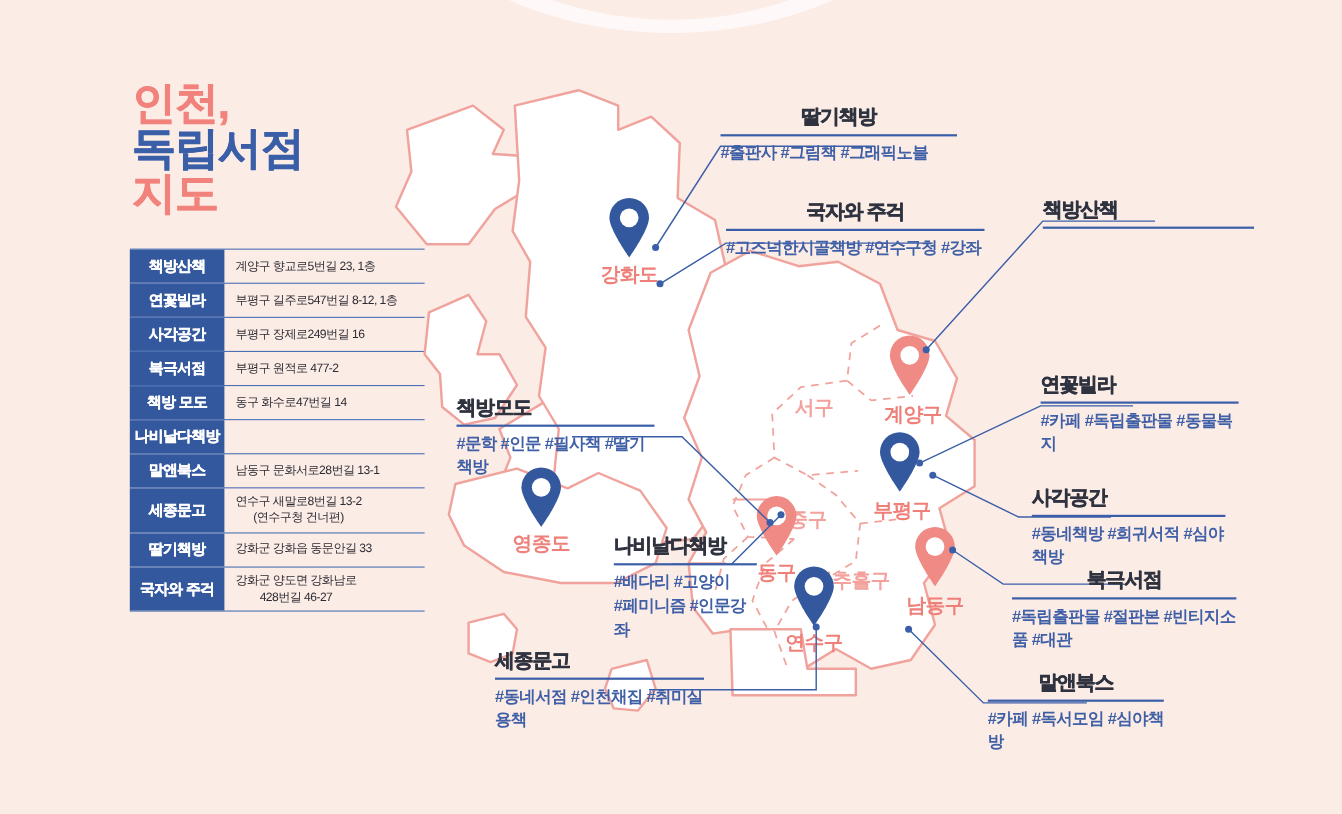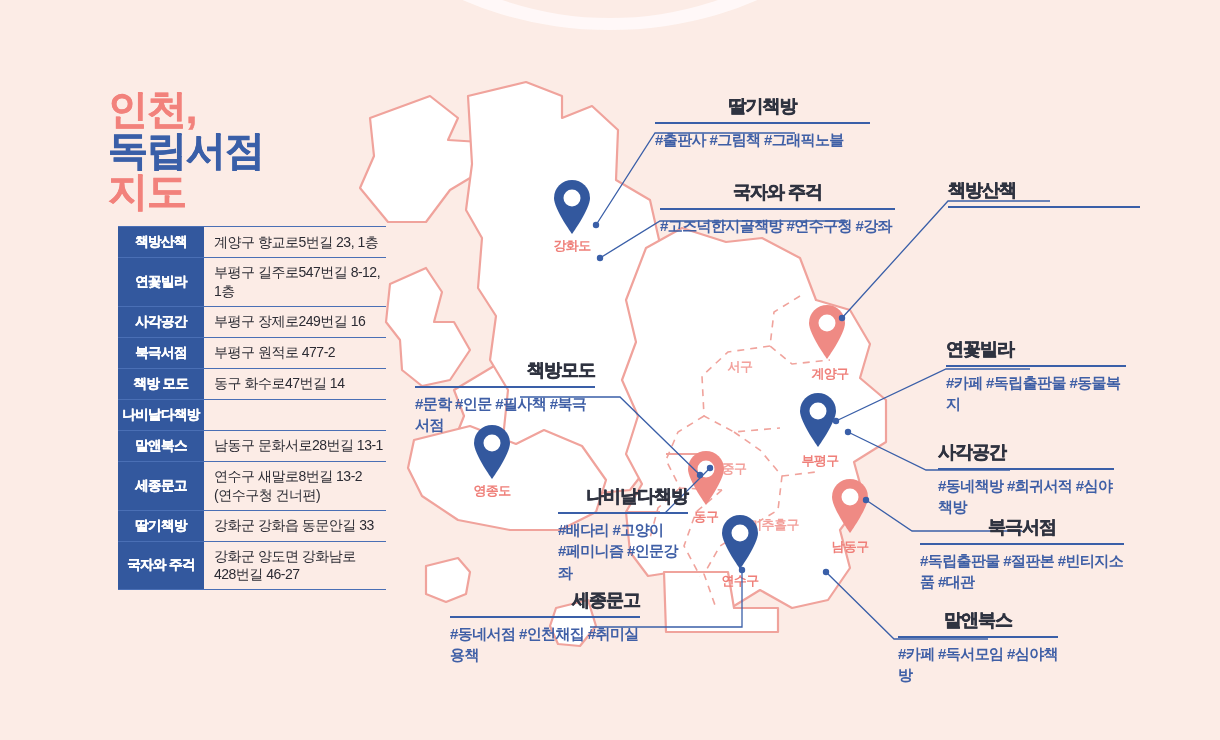--- a/index.html
+++ b/index.html
@@ -21,66 +21,66 @@
     opacity:.85;
   }
   .top-deco2{
     position:absolute;top:-182px;left:50%;transform:translateX(-50%);
     width:520px;height:200px;background:#fcece6;
     border-bottom-left-radius:50% 100%;
     border-bottom-right-radius:50% 100%;
   }
 
   
-  .title{position:absolute;left:108px;top:74px;line-height:1.02;margin-top:15px;}
+  .title{position:absolute;left:120px;top:74px;line-height:1.02;}
   .title .l{
     display:block;font-size:40px;font-weight:bold;letter-spacing:-1px;
     -webkit-text-stroke:0.6px currentColor;
   }
   .t-coral{color:#f2827c;}
   .t-blue{color:#3a5fa8;}
 
   
   .table{position:absolute;left:118px;top:226px;width:268px;}
   .trow{display:flex;align-items:stretch;border-bottom:1.4px solid #4a6fb5;}
   .trow:first-child{border-top:1.4px solid #4a6fb5;}
   .tname{
     width:86px;min-height:30px;background:#33589e;color:#ffffff;
     font-size:13.5px;font-weight:bold;letter-spacing:-.6px;
     display:flex;align-items:center;justify-content:center;
     text-align:center;padding:3px 2px;box-sizing:border-box;
     -webkit-text-stroke:.3px #fff;
   }
   .taddr{
-    flex:1;font-size:14px;color:#2b2b33;letter-spacing:-.5px;
+    flex:1;font-size:11px;color:#2b2b33;letter-spacing:-.5px;
     display:flex;align-items:center;padding:5px 0 5px 10px;
-    line-height:1.35;box-sizing:border-box;white-space:pre-line;
+    line-height:1.35;box-sizing:border-box;white-space:pre-line;text-align:center;
   }
 
   
   .map{position:absolute;left:330px;top:60px;width:640px;height:660px;}
   .map svg{display:block;}
 
   
   .rlabel{
-    position:absolute;font-size:13px;font-weight:bold;letter-spacing:-.6px;
+    position:absolute;font-size:18px;font-weight:bold;letter-spacing:-.6px;
     white-space:nowrap;transform:translateX(-50%);
   }
   .rl-strong{color:#ef7f79;}
   .rl-soft{color:#f3a19c;font-weight:bold;}
 
   
   .pin{position:absolute;transform:translate(-50%,-100%);}
   .pin svg{display:block;}
 
   
   .callout{position:absolute;}
   .c-name{
     font-size:18px;font-weight:bold;color:#2f3340;letter-spacing:-1px;
-    white-space:nowrap;text-align:right;-webkit-text-stroke:.5px #2f3340;
+    white-space:nowrap;-webkit-text-stroke:.5px #2f3340;
   }
   .c-rule{height:1.5px;background:#3a5fa8;margin:4px 0 5px 0;}
   .c-tags{
     font-size:15px;font-weight:bold;color:#3f5fa6;letter-spacing:-.6px;
     white-space:pre-line;line-height:1.45;
   }
   .c-right .c-name{text-align:left;}
   .c-ctr .c-name{text-align:center;}
 
   
@@ -317,21 +317,21 @@
 
   <div class="callout c-ctr" style="left:898px;top:608px;width:160px;">
     <div class="c-name">말앤북스</div>
     <div class="c-rule"></div>
     <div class="c-tags">#카페 #독서모임 #심야책방</div>
   </div>
 
   <div class="callout" style="left:415px;top:358px;width:180px;">
     <div class="c-name">책방모도</div>
     <div class="c-rule"></div>
-    <div class="c-tags">#문학 #인문 #필사책 #북극서점</div>
+    <div class="c-tags">#문학 #인문 #필사책 #딸기책방</div>
   </div>
 
   <div class="callout" style="left:558px;top:484px;width:130px;">
     <div class="c-name">나비날다책방</div>
     <div class="c-rule"></div>
     <div class="c-tags">#배다리 #고양이
 #페미니즘 #인문강좌</div>
   </div>
 
   <div class="callout" style="left:450px;top:588px;width:190px;">

